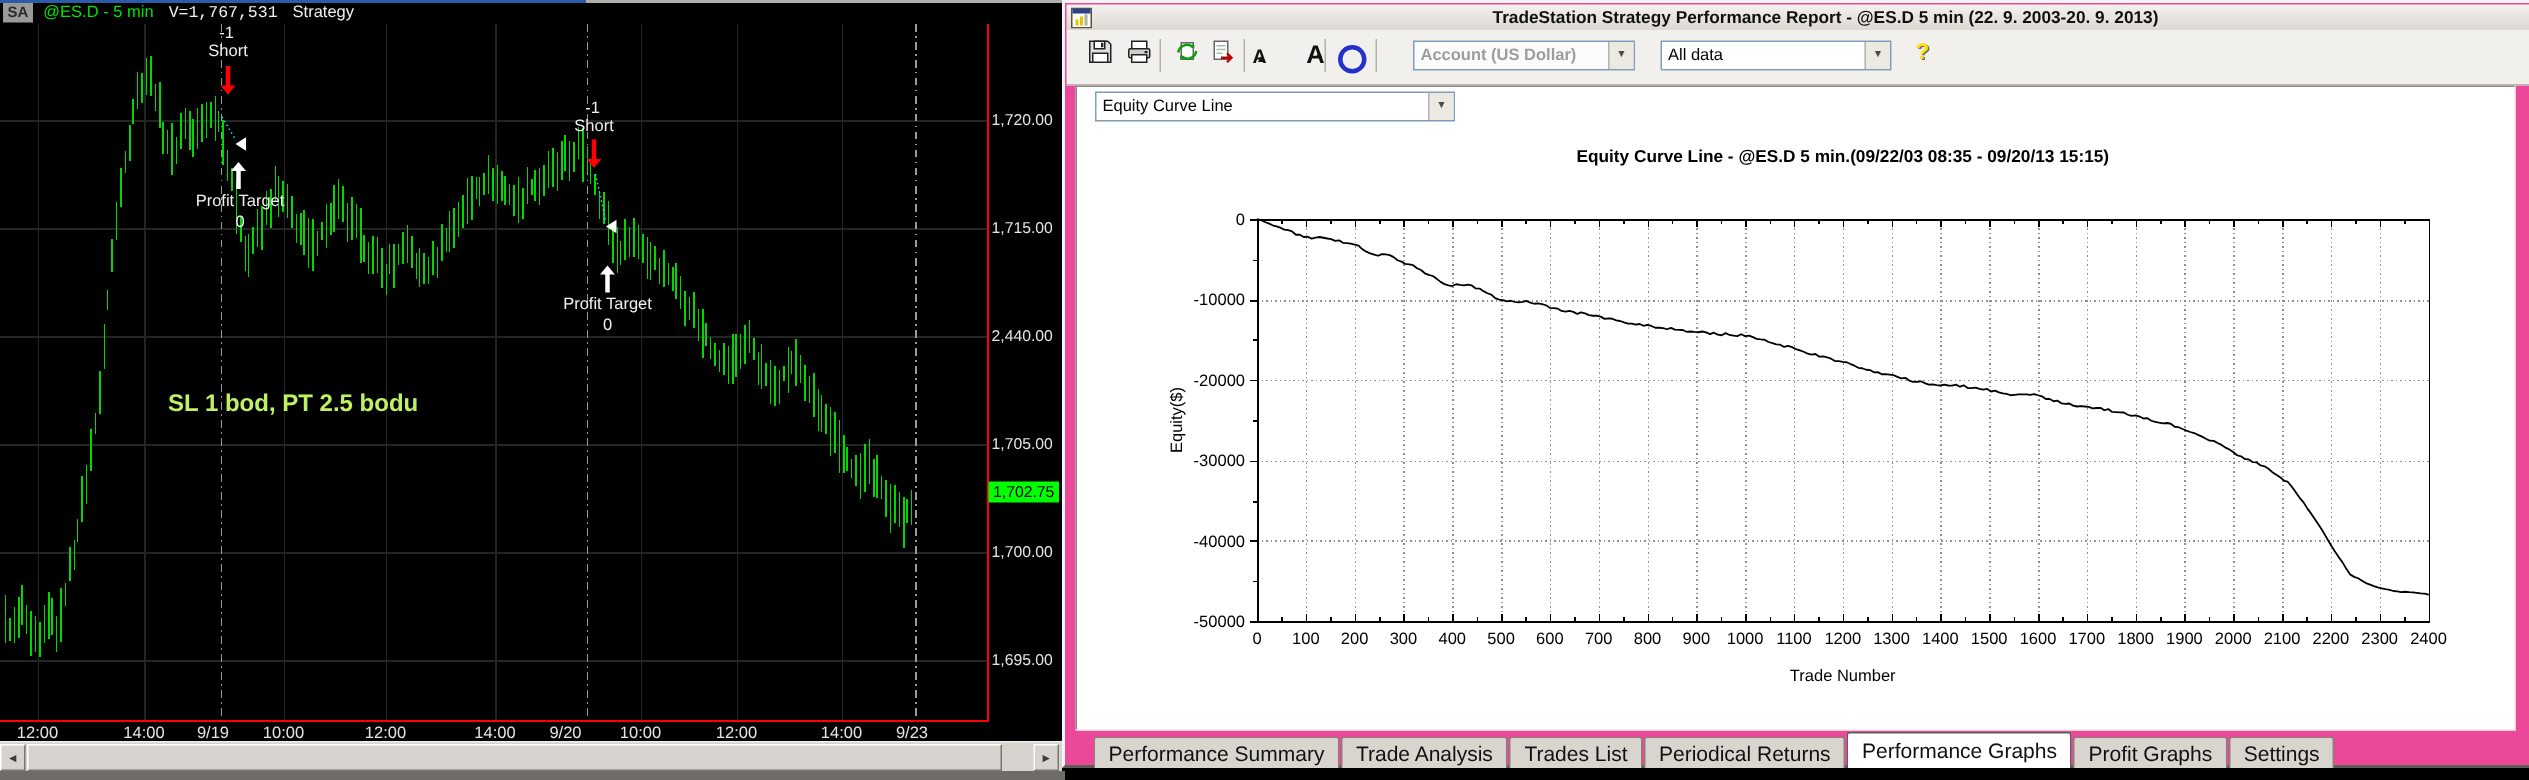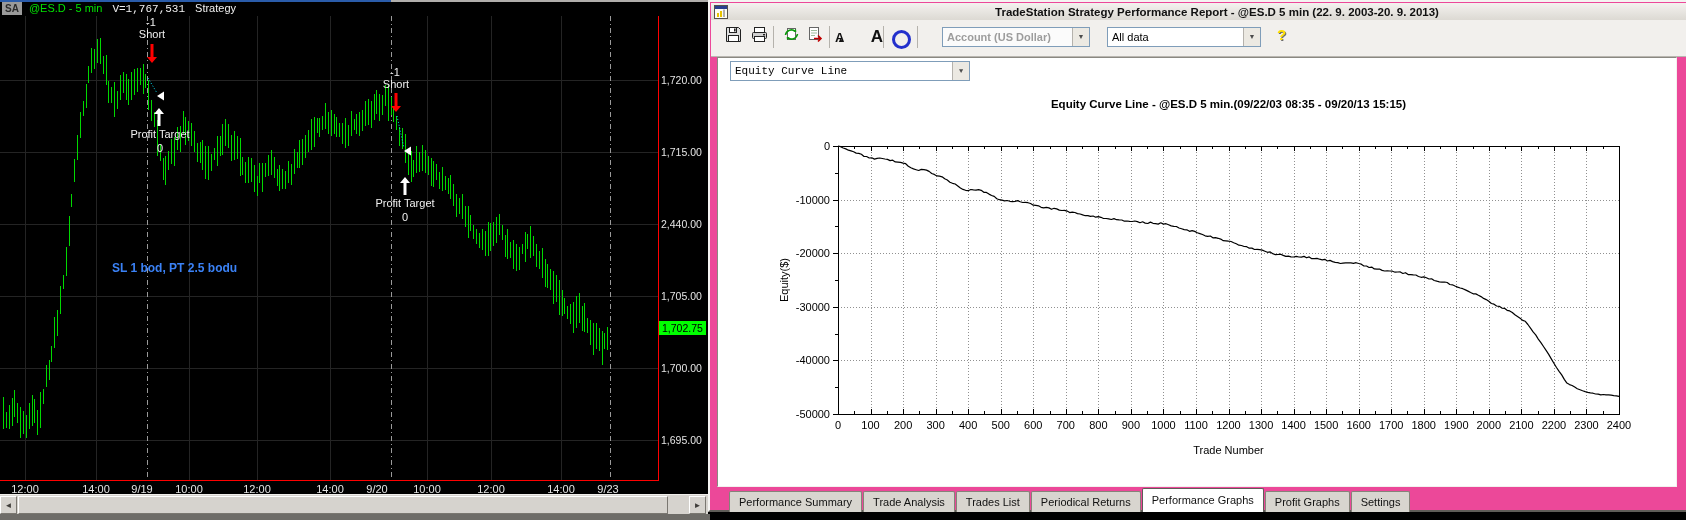--- a/index.html
+++ b/index.html
@@ -14,21 +14,21 @@
             padding:0 3px;margin-right:7px;line-height:13px;}
   #sym{color:#00e400;margin-right:10px;}
   #vol{color:#f0f0f0;margin-right:10px;font-family:Liberation Mono, monospace;}
   #strat{color:#f0f0f0;}
   #lc{position:absolute;left:0;top:0;}
   .plabel{position:absolute;left:661px;color:#e4e4e4;font-size:10.5px;white-space:nowrap;transform:translateY(-50%);}
   .cur-tag{position:absolute;left:659px;background:#00ff00;color:#000;font-size:10.5px;
            padding:1px 3px;white-space:nowrap;transform:translateY(-50%);}
   .tlabel{position:absolute;top:483px;color:#e4e4e4;font-size:11px;transform:translateX(-50%);white-space:nowrap;}
   .ann{position:absolute;color:#f0f0f0;font-size:11px;line-height:13px;white-space:nowrap;transform:translateX(-50%);}
-  #watermark{position:absolute;left:112px;top:261px;color:#3b82f6;font-size:12px;font-weight:bold;white-space:nowrap;}
+  #watermark{position:absolute;left:112px;top:261px;color:#bef264;font-size:16px;font-weight:bold;white-space:nowrap;}
   #lw-scroll{position:absolute;left:0;top:494px;width:708px;height:20px;background:#d6d3ce;border-top:1px solid #efedea;}
   .sb-btn{position:absolute;top:1px;width:17px;height:18px;background:#d6d3ce;
           border:1px solid;border-color:#fff #7a7771 #7a7771 #fff;color:#3f3d3a;
           font-size:8px;line-height:17px;text-align:center;box-sizing:border-box;}
   #sb-left{left:0;}
   #sb-right{left:689px;}
   #sb-thumb{position:absolute;top:1px;left:18px;width:650px;height:18px;background:#d6d3ce;
             border:1px solid;border-color:#fff #7a7771 #7a7771 #fff;box-sizing:border-box;}
   #lw-bottom{position:absolute;left:0;top:514px;width:710px;height:6px;background:#6e6c68;}
   
@@ -55,24 +55,24 @@
             text-shadow:1px 1px 0 #6b6b6b;cursor:default;}
   .combo{position:absolute;top:7px;height:20px;background:#fff;border:1px solid #7f9db9;
          font-size:11px;box-sizing:border-box;white-space:nowrap;}
   .combo .ctext{position:absolute;left:4px;top:3px;right:18px;overflow:hidden;color:#000;}
   .combo.disabled{background:#fbfbfb;}
   .combo.disabled .ctext{color:#9d9d9d;font-weight:bold;}
   .combo .combo-arrow{position:absolute;right:0;top:0;width:16px;height:18px;background:#ece9e2;
           border-left:1px solid #b5b2ac;color:#4c4c4c;font-size:7px;line-height:18px;text-align:center;}
   #panel{position:absolute;left:7px;top:55px;width:960px;height:430px;background:#fff;
          border:1px solid;border-color:#8a8881 #f2f1ee #f2f1ee #8a8881;box-sizing:border-box;}
-  #graph-select{left:12px;top:3px;width:240px;font-family:Liberation Mono, monospace;}
+  #graph-select{left:12px;top:3px;width:240px;}
   #rc{position:absolute;left:8px;top:80px;}
   #tabs{position:absolute;left:19px;top:486px;height:24px;display:flex;align-items:flex-end;}
-  .tab{height:20px;line-height:20px;padding:0 9px;font-size:11px;color:#111;background:#d8d5cf;
+  .tab{height:20px;line-height:20px;padding:0 9px;font-size:14px;color:#111;background:#d8d5cf;
        border:1px solid #868379;border-bottom:none;border-radius:2px 2px 0 0;margin-right:1px;white-space:nowrap;}
   .tab.active{background:#fff;height:23px;line-height:23px;position:relative;z-index:2;
               border-color:#5f5d58;}
 </style>
 </head>
 <body>
 
 <div id="screen">
 
   <div id="left-win">

